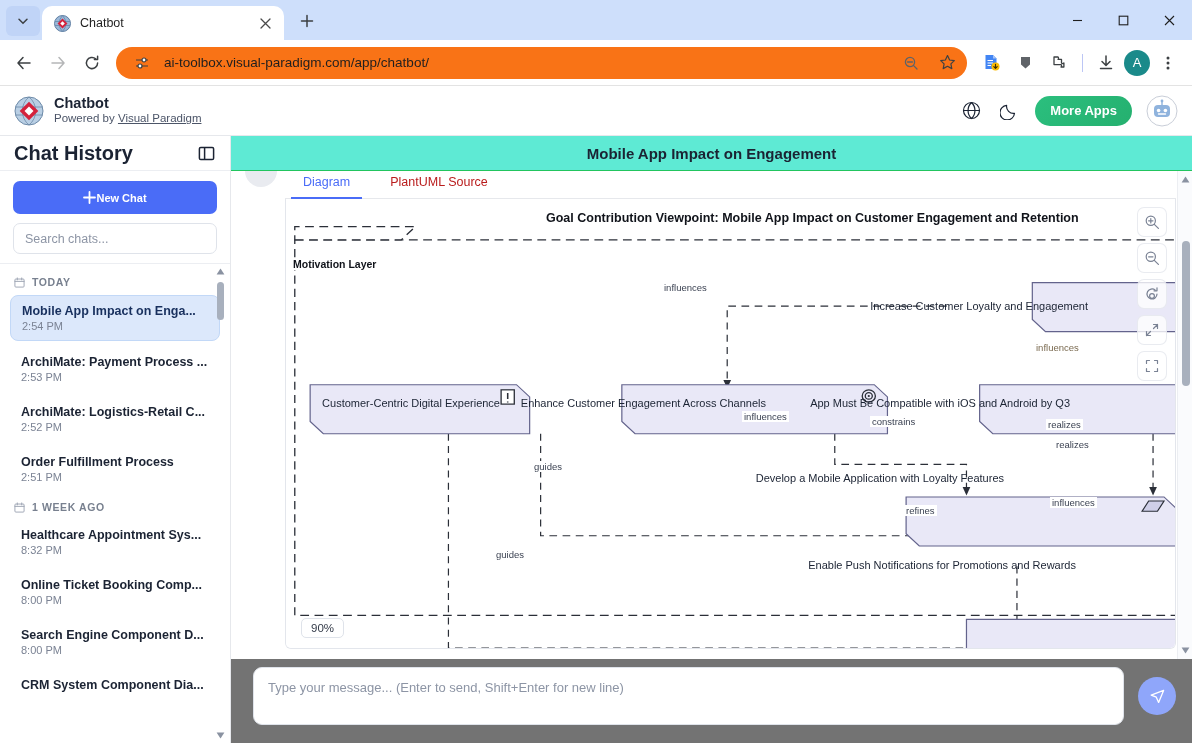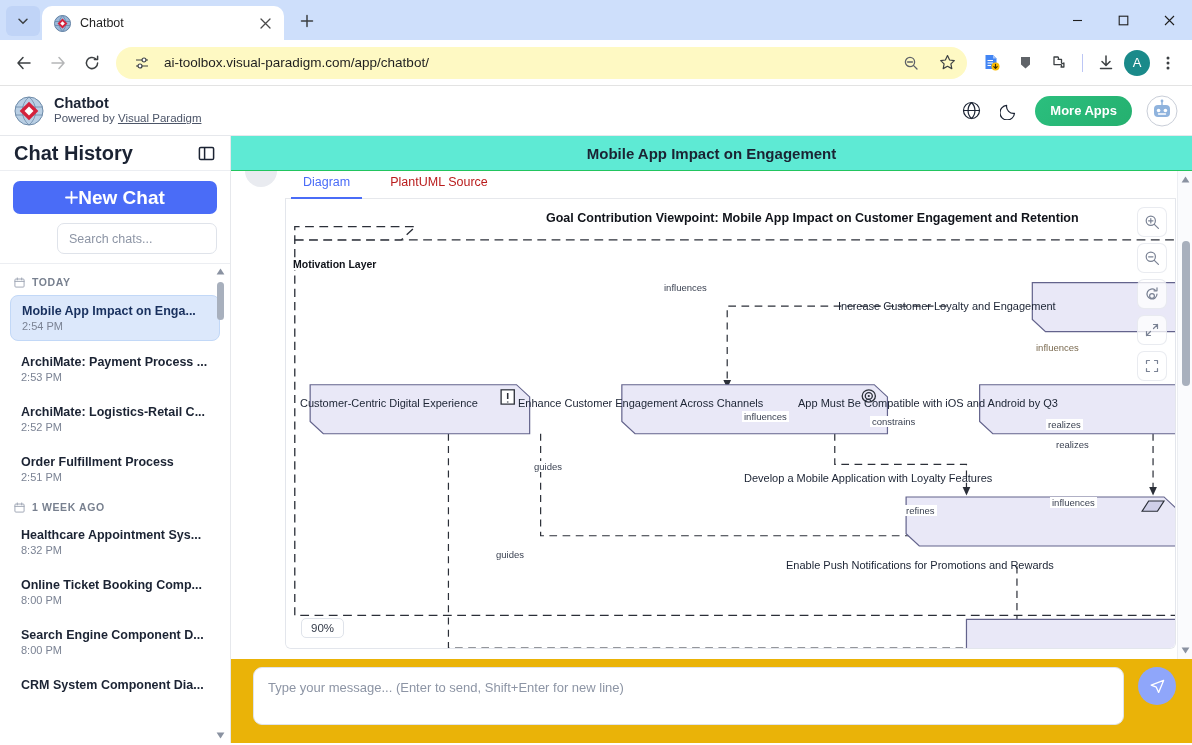--- a/index.html
+++ b/index.html
@@ -48,21 +48,21 @@
   .browser-toolbar {
     height: 46px; background: #ffffff; display: flex; align-items: center;
     padding: 0 8px; gap: 2px; border-bottom: 1px solid #e3e3e3;
   }
   .nav-btn {
     width: 32px; height: 32px; border-radius: 50%; display: flex;
     align-items: center; justify-content: center; cursor: pointer; flex: 0 0 32px;
   }
   .nav-btn.disabled { opacity: .38; }
   .omnibox {
-    flex: 1; height: 32px; background: #fef9c3; border-radius: 16px;
+    flex: 1; height: 32px; background: #f97316; border-radius: 16px;
     display: flex; align-items: center; padding: 0 6px 0 12px; margin: 0 6px;
     gap: 8px;
   }
   .omni-url {
     flex: 1; font-size: 13.5px; color: #1f1f1f; white-space: nowrap;
     overflow: hidden;
   }
   .omni-icon-btn {
     width: 28px; height: 28px; border-radius: 50%; display: flex;
     align-items: center; justify-content: center; cursor: pointer; flex: 0 0 28px;
@@ -115,25 +115,25 @@
     border-bottom: 1px solid #eceef2;
   }
   .sidebar-title { font-size: 20px; font-weight: bold; color: #1b2333; }
   .collapse-btn {
     margin-left: auto; width: 20px; height: 20px; cursor: pointer;
     display: flex; align-items: center; justify-content: center;
   }
   .sidebar-actions { padding: 10px 13px 9px; border-bottom: 1px solid #eceef2; }
   .new-chat-btn {
     width: 100%; height: 33px; border-radius: 7px; background: #4a6cf7;
-    color: #fff; font-size: 19px; font-weight: bold; border: none;
+    color: #fff; font-size: 11px; font-weight: bold; border: none;
     cursor: pointer; display: flex; align-items: center;
     justify-content: center; 
   }
-  .search-wrap { margin-top: 9px; margin-left: 44px; }
+  .search-wrap { margin-top: 9px; }
   .search-input {
     width: 100%; height: 31px; border-radius: 7px; border: 1px solid #dfe3ea;
     padding: 0 11px; font-size: 12.5px; color: #1b2333; outline: none;
     font-family: "Liberation Sans", sans-serif;
   }
   .search-input::placeholder { color: #8d95a5; }
   .chat-list {
     flex: 1; overflow: hidden; position: relative; padding: 8px 0 0 0;
   }
   .group-label {
@@ -227,34 +227,34 @@
   }
   .dsb-arrow.up { top: 3px; }
   .dsb-arrow.down { bottom: 3px; }
   .dsb-thumb {
     position: absolute; left: 4px; top: 70px; width: 8px; height: 145px;
     border-radius: 4px; background: #a8b0bd; cursor: pointer;
   }
 
   
   .composer {
-    flex: 0 0 84px; display: flex; align-items: flex-start; gap: 14px;
-    padding: 8px 16px 18px 22px; background: #eab308;
+    flex: 0 0 84px; display: flex; align-items: center; gap: 14px;
+    padding: 8px 16px 18px 22px; background: #737373;
   }
   .composer-box {
     flex: 1; height: 58px; border: 1px solid #dfe3ea; border-radius: 9px;
     padding: 12px 14px; font-size: 13px; color: #8d95a5; background: #fff;
   }
   .send-btn {
     width: 38px; height: 38px; border-radius: 50%; background: #8fa6fa;
     border: none; cursor: pointer; display: flex; align-items: center;
     justify-content: center; flex: 0 0 38px;
   }
   .node-label {
-    position: absolute; left: 0; right: 0; text-align: left;
+    position: absolute; left: 0; right: 0; text-align: right;
     font-size: 11px; color: #1b2333; white-space: nowrap;
   }
   .edge-label {
     position: absolute; font-size: 9.5px; color: #3b4252;
     background: #fff; padding: 0 2px; white-space: nowrap;
   }
   .diag-title {
     position: absolute; font-size: 12.5px; font-weight: bold; color: #10131a;
     white-space: nowrap;
   }

